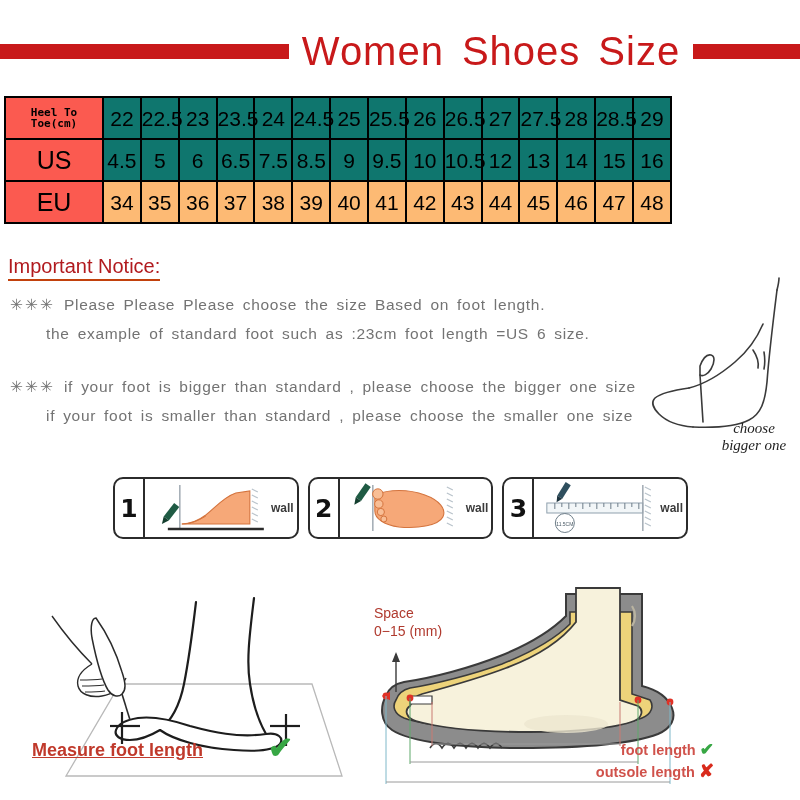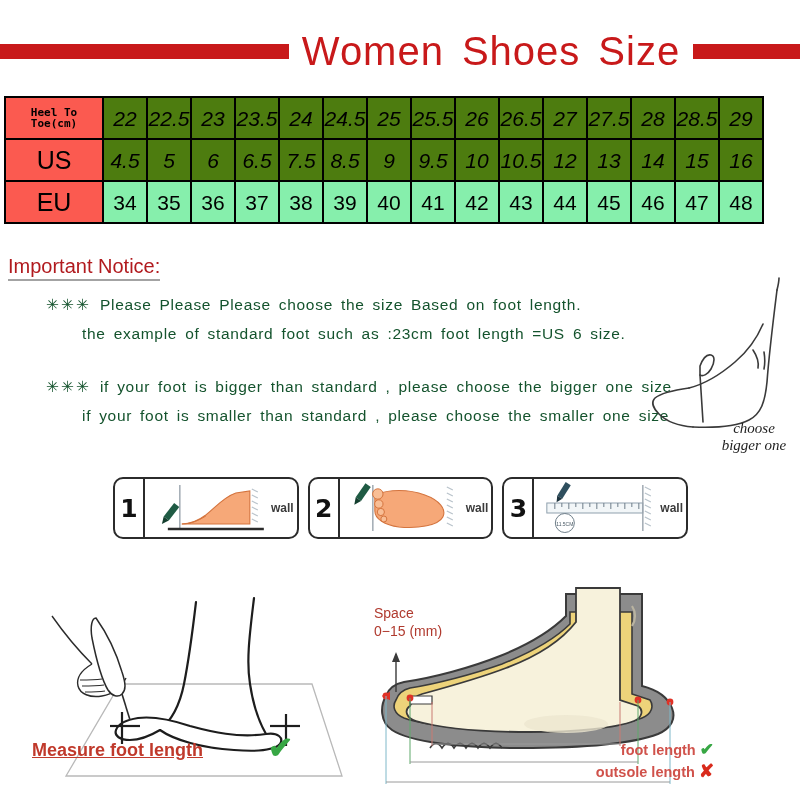--- a/index.html
+++ b/index.html
@@ -23,49 +23,49 @@
   .title-bar.right{width:178px;margin-left:4px;}
   .title-text{
     color:#C8191A;font-size:40px;font-weight:400;
     letter-spacing:1px;white-space:nowrap;
     font-family:"Liberation Sans",sans-serif;
   }
   .title-text span{margin:0 9px;}
 
   
   .size-table{
-    position:absolute;left:4px;top:96px;width:760px;
+    position:absolute;left:4px;top:96px;width:668px;
     border-collapse:collapse;table-layout:fixed;
   }
   .size-table td{
     border:2px solid #000;
     text-align:center;vertical-align:middle;
     height:40px;font-size:21px;color:#000;
     padding:0;line-height:1;
   }
   .size-table td.rowhead{
     background:#FB5A50;width:96px;font-size:25px;
   }
   .size-table td.rowhead.small{
     font-size:11px;font-family:"DejaVu Sans Mono",monospace;
     letter-spacing:0px;font-weight:700;
   }
-  .size-table td.beige{background:#4d7c0f;font-style:italic;}
-  .size-table td.cyan{background:#86efac;}
+  .size-table td.beige{background:#0f766e;}
+  .size-table td.cyan{background:#fdba74;}
 
   
   .notice-title{
     position:absolute;left:8px;top:255px;
     color:#B11A1E;font-size:20px;
-    border-bottom:2px solid #a3a3a3;padding-bottom:1px;
+    border-bottom:2px solid #c2410c;padding-bottom:1px;
     font-family:"Liberation Sans",sans-serif;
   }
   .notice-block{
-    position:absolute;left:10px;font-size:15.5px;color:#14532d;
-    letter-spacing:.7px;word-spacing:3px;white-space:nowrap;margin-left:36px;
+    position:absolute;left:10px;font-size:15.5px;color:#737373;
+    letter-spacing:.7px;word-spacing:3px;white-space:nowrap;
   }
   .nb1{top:296px;}
   .nb2{top:325px;left:46px;}
   .nb3{top:378px;text-align:center;}
   .nb4{top:407px;left:46px;}
   .stars{letter-spacing:2px;margin-right:9px;}
 
   
   .foot-sketch{position:absolute;left:645px;top:262px;width:155px;height:200px;}
   .choose-cap{

